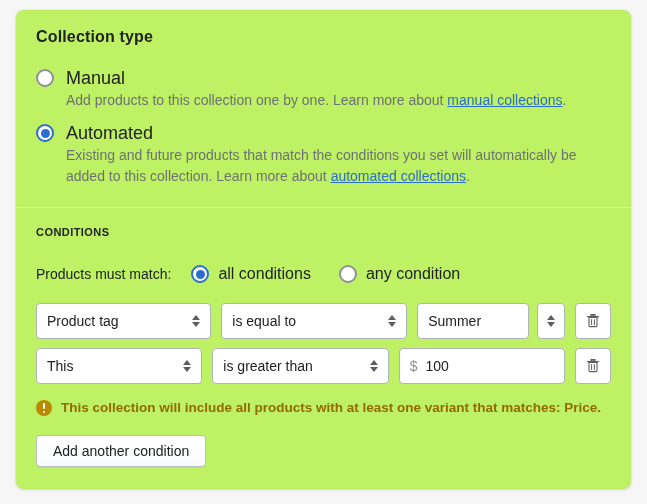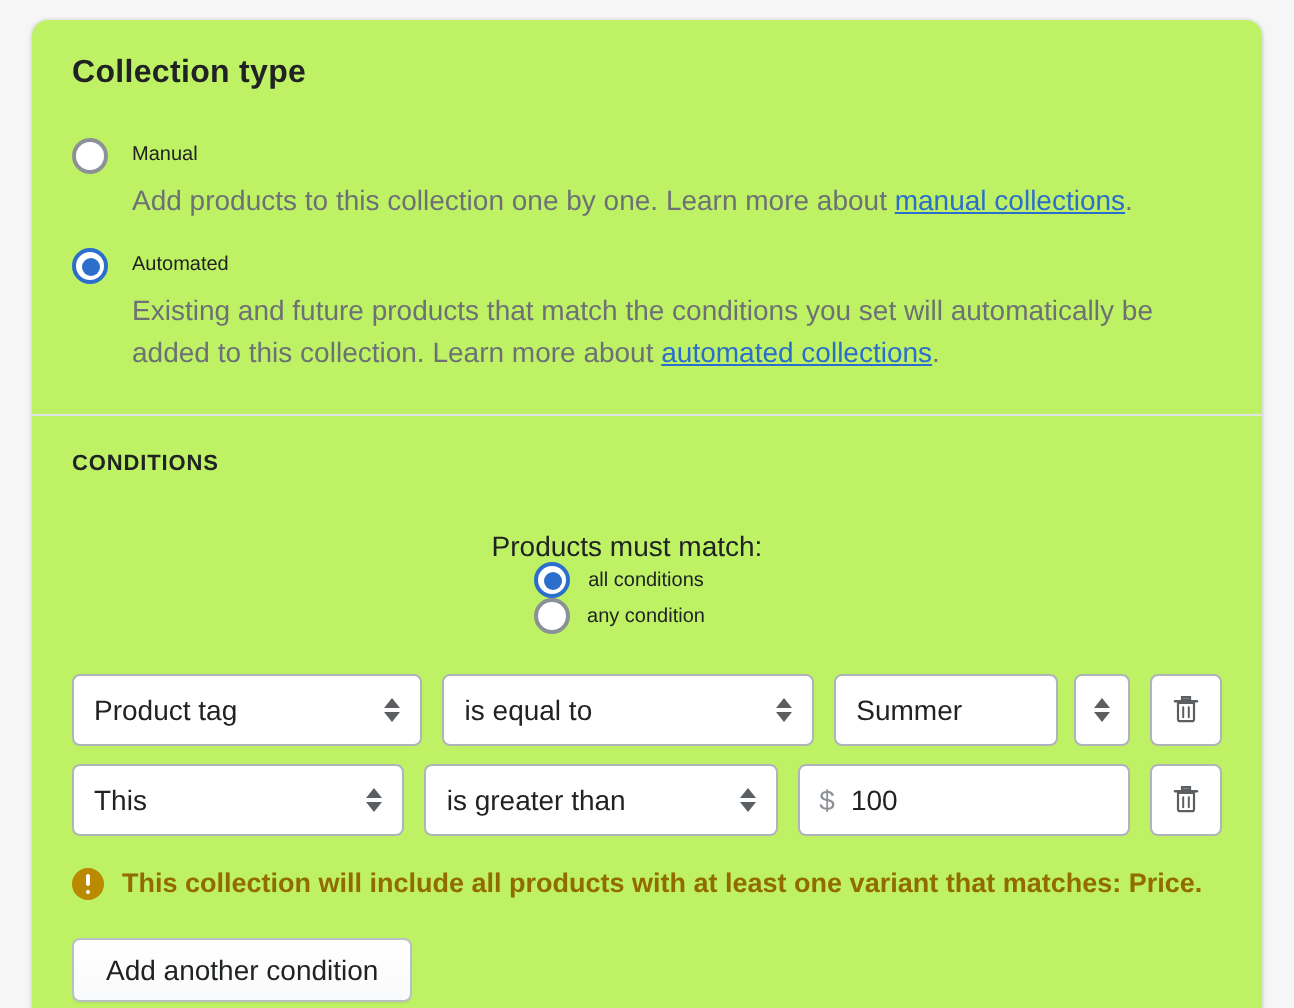--- a/index.html
+++ b/index.html
@@ -73,21 +73,21 @@
     width: 9px;
     height: 9px;
     margin-left: -4.5px;
     margin-top: -4.5px;
     border-radius: 50%;
     background: #2c6ecb;
   }
 
   .radio-label {
     margin-left: 12px;
-    font-size: 10px;
+    font-size: 18px;
     line-height: 20px;
     color: #202223;
   }
 
   .radio-help {
     margin-left: 30px;
     margin-top: 2px;
     margin-bottom: 12px;
     font-size: 14px;
     line-height: 21px;
@@ -117,40 +117,39 @@
     font-weight: 600;
     letter-spacing: 0.04em;
     color: #202223;
     margin-bottom: 27px;
   }
 
   .match-row {
     display: flex;
     align-items: center;
     margin-bottom: 20px;
-    flex-direction: column;
   }
 
   .match-label {
     font-size: 14px;
     color: #202223;
     margin-right: 20px;
   }
 
   .match-option {
     display: flex;
     align-items: center;
     margin-right: 28px;
   }
 
   .match-option .radio { margin-top: 0; }
 
   .match-option span {
     margin-left: 9px;
-    font-size: 10px;
+    font-size: 16px;
     color: #202223;
   }
 
   
   .cond-row {
     display: flex;
     align-items: center;
     margin-bottom: 9px;
   }
 

